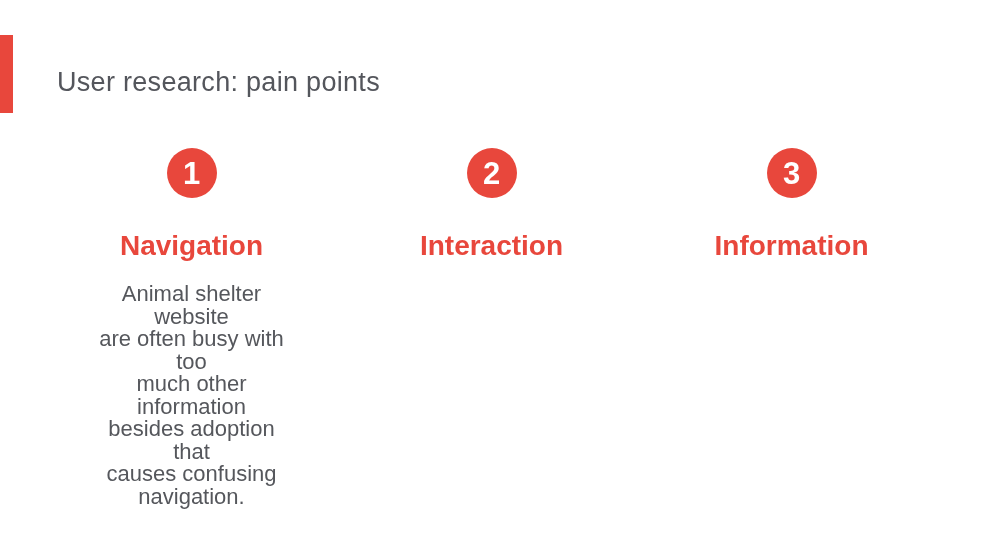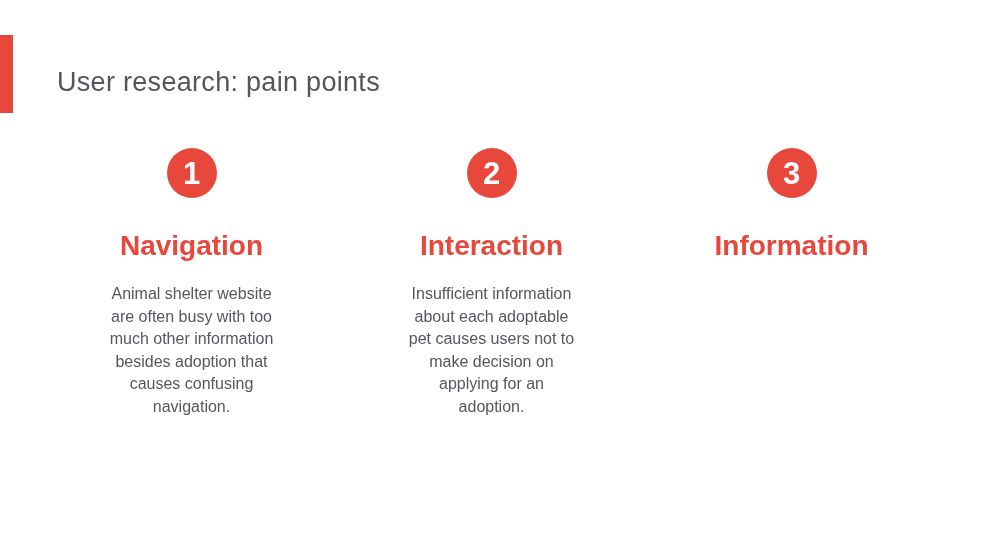--- a/index.html
+++ b/index.html
@@ -65,21 +65,21 @@
   }
   .col-heading {
     margin: 35px 0 0 0;
     font-size: 28px;
     line-height: 26px;
     font-weight: 700;
     color: #e8473c;
   }
   .col-body {
     margin: 24px 0 0 0;
-    font-size: 16px;
+    font-size: 22px;
     line-height: 22.5px;
     font-weight: 400;
     color: #55575c;
     white-space: pre-line;
   }
 </style>
 </head>
 <body>
 
 <div class="slide">
@@ -99,26 +99,20 @@
 besides adoption that
 causes confusing
 navigation.</p>
     </div>
 
     <div class="col">
       <div class="num-circle">
         <span>2</span>
       </div>
       <h2 class="col-heading">Interaction</h2>
-      <p class="col-body">Insufficient information
-about each adoptable
-pet causes users not to
-make decision on
-applying for an
-adoption.</p>
     </div>
 
     <div class="col">
       <div class="num-circle">
         <span>3</span>
       </div>
       <h2 class="col-heading">Information</h2>
     </div>
 
   </div>

